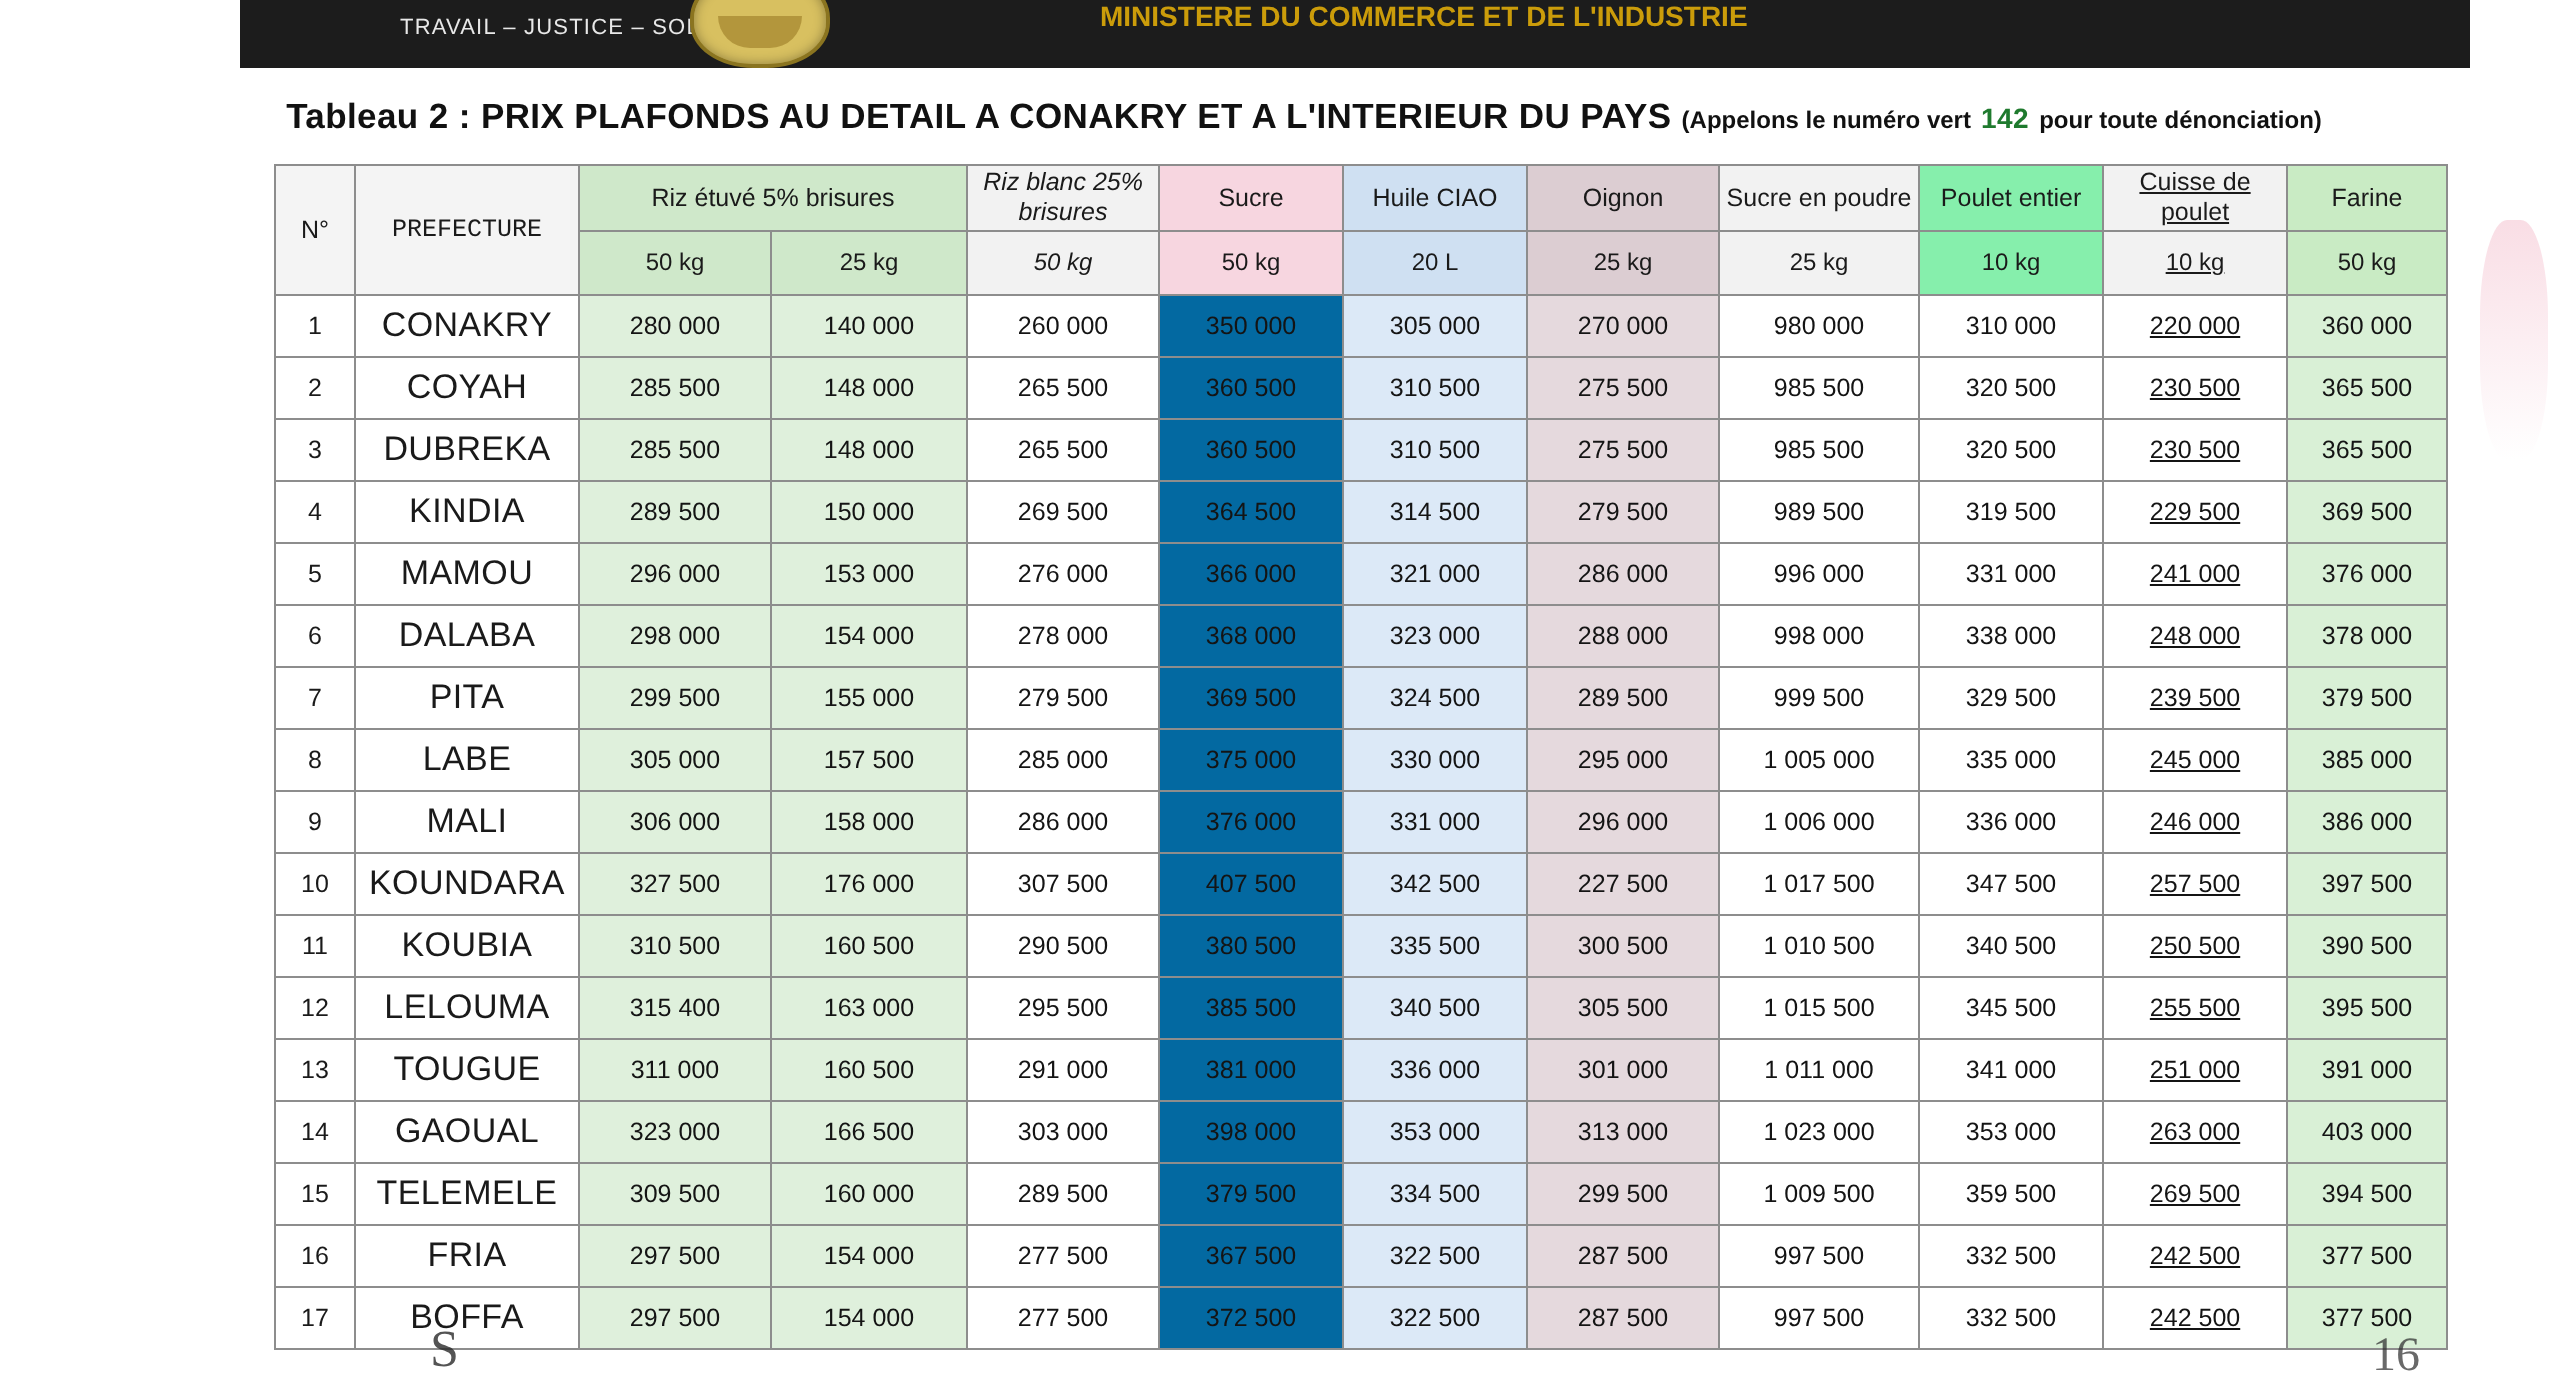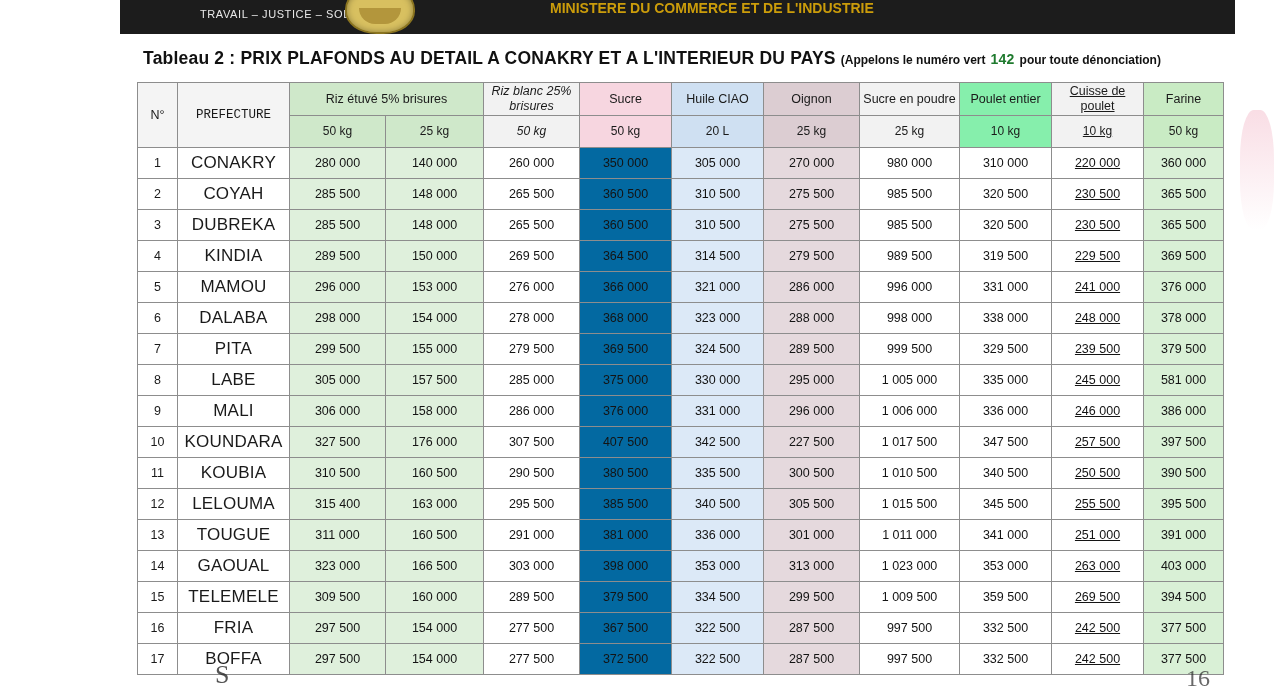--- a/index.html
+++ b/index.html
@@ -376,21 +376,21 @@
           <td class="c-pref pref">LABE</td>
           <td class="c-riz1 num">305 000</td>
           <td class="c-riz2 num">157 500</td>
           <td class="c-rizb num">285 000</td>
           <td class="c-sucre num">375 000</td>
           <td class="c-huile num">330 000</td>
           <td class="c-oignon num">295 000</td>
           <td class="c-lait num">1 005 000</td>
           <td class="c-poulet num">335 000</td>
           <td class="c-cuisse num">245 000</td>
-          <td class="c-farine num">581 000</td>
+          <td class="c-farine num">385 000</td>
         </tr>
         <tr>
           <td class="c-no idx">9</td>
           <td class="c-pref pref">MALI</td>
           <td class="c-riz1 num">306 000</td>
           <td class="c-riz2 num">158 000</td>
           <td class="c-rizb num">286 000</td>
           <td class="c-sucre num">376 000</td>
           <td class="c-huile num">331 000</td>
           <td class="c-oignon num">296 000</td>

